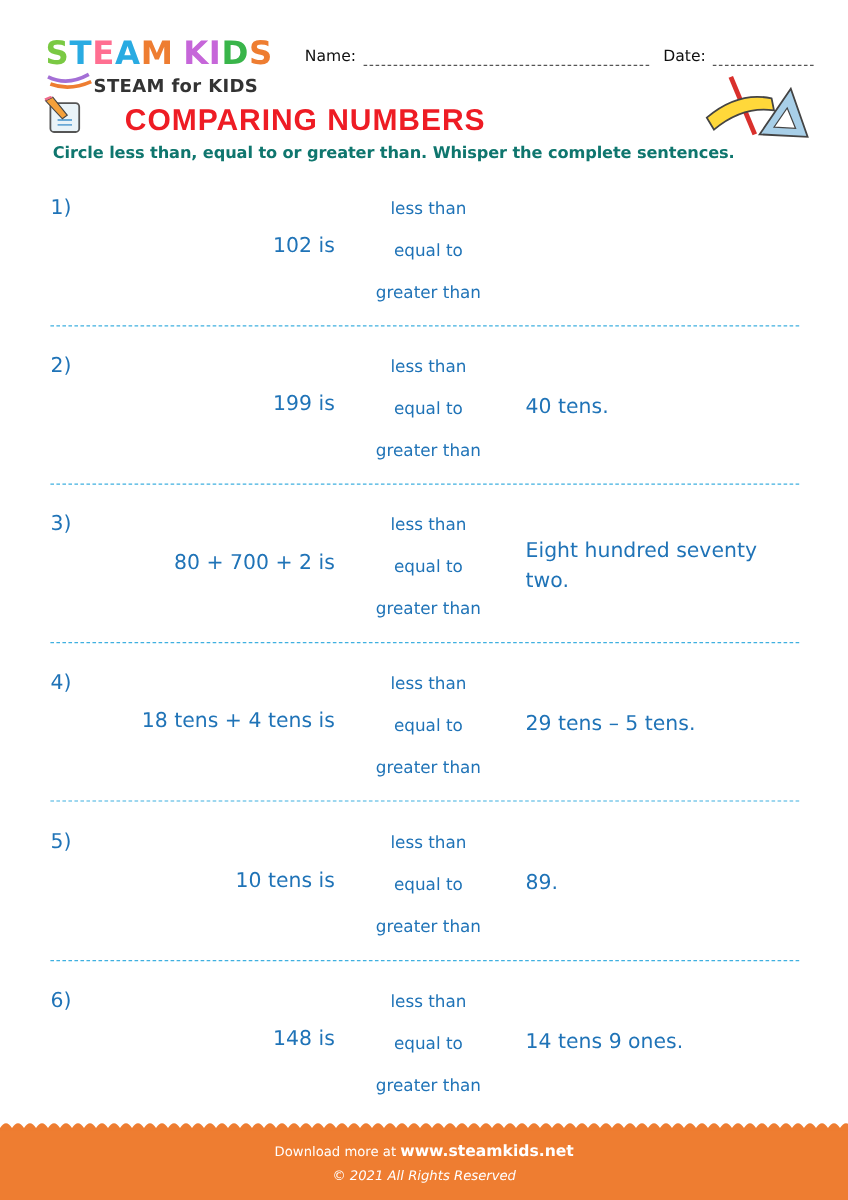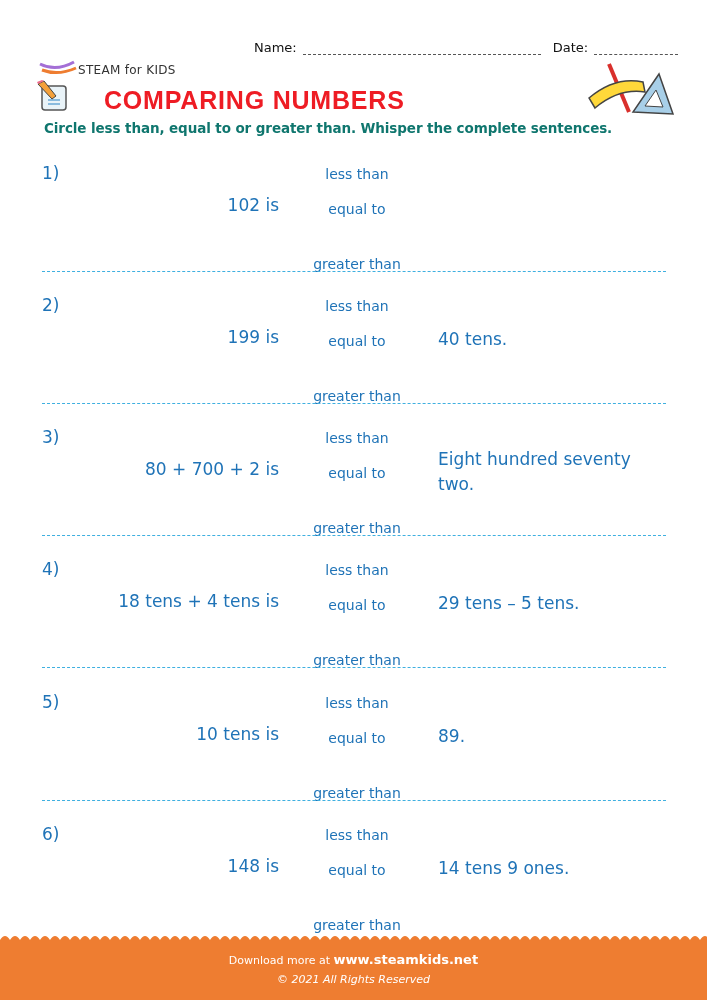--- a/index.html
+++ b/index.html
@@ -2,51 +2,54 @@
 <html><head>
 <meta charset="utf-8">
 <style>
   html, body { margin: 0; padding: 0; }
   body { width: 707px; height: 1000px; background: #ffffff; position: relative; overflow: hidden; font-family: "Liberation Sans", "DejaVu Sans", sans-serif; }
   .abs { position: absolute; }
   
   .logo { left: 38px; top: 30px; width: 200px; height: 48px; }
   .logo-word { position: absolute; left: 0; top: 0; font-family: "DejaVu Sans", sans-serif; font-weight: bold; font-size: 27px; letter-spacing: 0.5px; line-height: 30px; }
   .logo-word span { display: inline-block; }
-  .logo-sub { position: absolute; left: 40px; top: 33px; font-family: "DejaVu Sans", sans-serif; font-weight: normal; font-size: 12px; color: #333; letter-spacing: 0.3px; }
+  .logo-sub { position: absolute; left: 40px; top: 33px; font-family: "DejaVu Sans", sans-serif; font-weight: bold; font-size: 15px; color: #333; letter-spacing: 0.3px; }
   .logo-swoosh { position: absolute; left: 0; top: 30px; }
   .name-row { left: 254px; top: 40px; font-family: "DejaVu Sans", sans-serif; font-size: 13px; color: #111; display: flex; align-items: flex-end; }
   .name-line { display: inline-block; width: 238px; border-bottom: 1px dashed #555; height: 12px; margin-left: 6px; margin-right: 12px; }
   .date-line { display: inline-block; width: 84px; border-bottom: 1px dashed #555; height: 12px; margin-left: 6px; }
   .title-icon { left: 36px; top: 80px; }
   .title { left: 80px; top: 86px; font-family: "Liberation Sans", sans-serif; font-weight: bold; font-size: 25px; color: #ee1c24; letter-spacing: 0.8px; margin-left: 24px; }
   .tools-icon { left: 585px; top: 62px; }
   .instructions { left: 44px; top: 120px; font-family: "DejaVu Sans", sans-serif; font-weight: bold; font-size: 13.5px; color: #0f766e; letter-spacing: -0.1px; }
   
   .problem { position: absolute; left: 0; width: 707px; height: 132px; }
   .pnum { position: absolute; left: 42px; top: 0px; font-family: "DejaVu Sans", sans-serif; font-size: 17px; color: #1f73b7; }
   .left-expr { position: absolute; right: 428px; top: 32px; font-family: "DejaVu Sans", sans-serif; font-size: 17px; color: #1f73b7; white-space: nowrap; }
   .opt { position: absolute; width: 130px; left: 292px; text-align: center; font-family: "DejaVu Sans", sans-serif; font-size: 14px; color: #1f73b7; }
   .opt-less { top: 3px; }
   .opt-equal { top: 38px; }
-  .opt-greater { top: 73px; margin-top: 20px; }
+  .opt-greater { top: 73px; }
   .right-expr { position: absolute; left: 438px; top: 32px; width: 230px; font-family: "DejaVu Sans", sans-serif; font-size: 17px; color: #1f73b7; line-height: 25px; }
   .right-expr.two-line { top: 20px; }
   .divider { position: absolute; left: 42px; width: 624px; top: 108px; border-top: 1px dashed #3fb0e0; }
   
   .footer { left: 0; top: 940px; width: 707px; height: 60px; background: #ee7d31; }
   .scallop { position: absolute; left: 0; top: -6px; width: 707px; height: 8px; }
   .footer-line1 { position: absolute; left: 0; width: 707px; top: 12px; text-align: center; color: #fff; font-family: "DejaVu Sans", sans-serif; font-size: 11px; }
   .footer-line1 b { font-size: 13px; }
   .footer-line2 { position: absolute; left: 0; width: 707px; top: 33px; text-align: center; color: #fff; font-family: "DejaVu Sans", sans-serif; font-size: 11px; font-style: italic; }
 </style>
 </head>
 <body>
 
 <div class="abs logo">
+  <div class="logo-word">
+    <span style="color:#7ac943">S</span><span style="color:#29abe2">T</span><span style="color:#ff6f91">E</span><span style="color:#29abe2">A</span><span style="color:#ee7d31">M</span><span style="width:8px"></span><span style="color:#c666d9">K</span><span style="color:#c666d9">I</span><span style="color:#39b54a">D</span><span style="color:#ee7d31">S</span>
+  </div>
   <svg class="logo-swoosh" width="40" height="16">
     <path d="M2 4 Q18 12 36 2" stroke="#a46fd6" stroke-width="3" fill="none"></path>
     <path d="M4 10 Q20 16 38 8" stroke="#ee7d31" stroke-width="3" fill="none"></path>
   </svg>
   <div class="logo-sub">STEAM for KIDS</div>
 </div>
 
 <div class="abs name-row">
   <span>Name:</span>
   <span class="name-line"></span>

